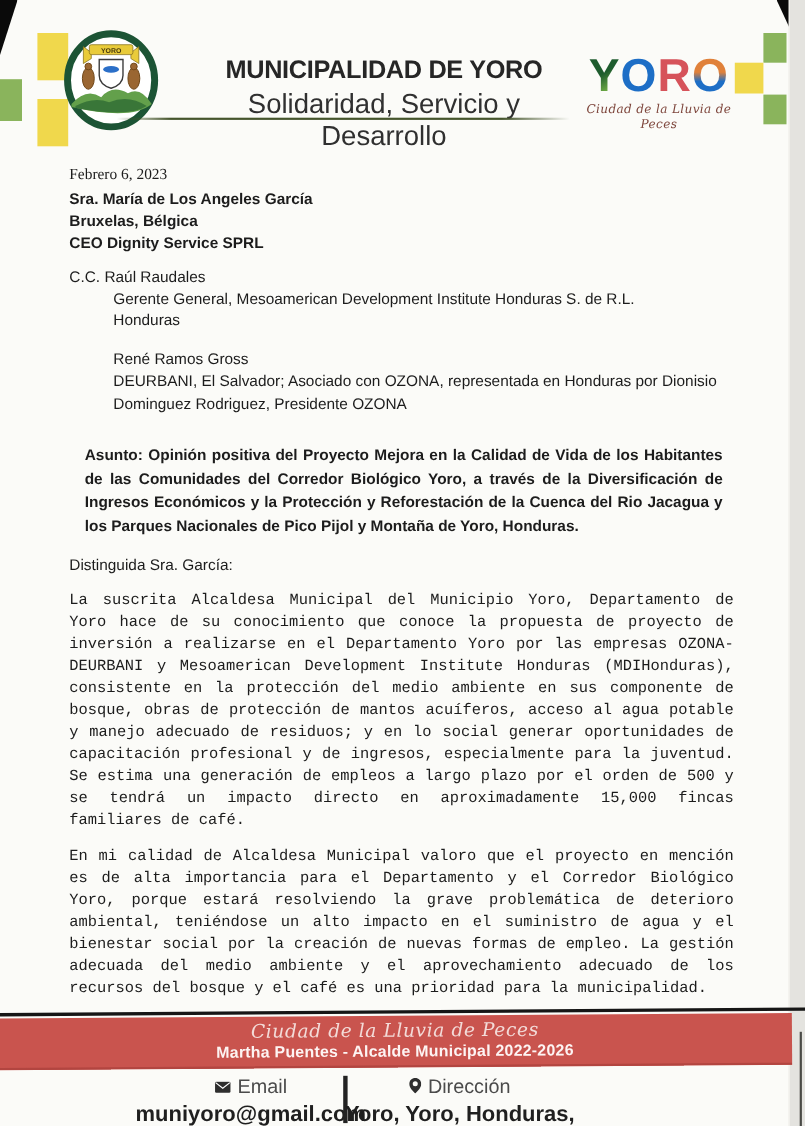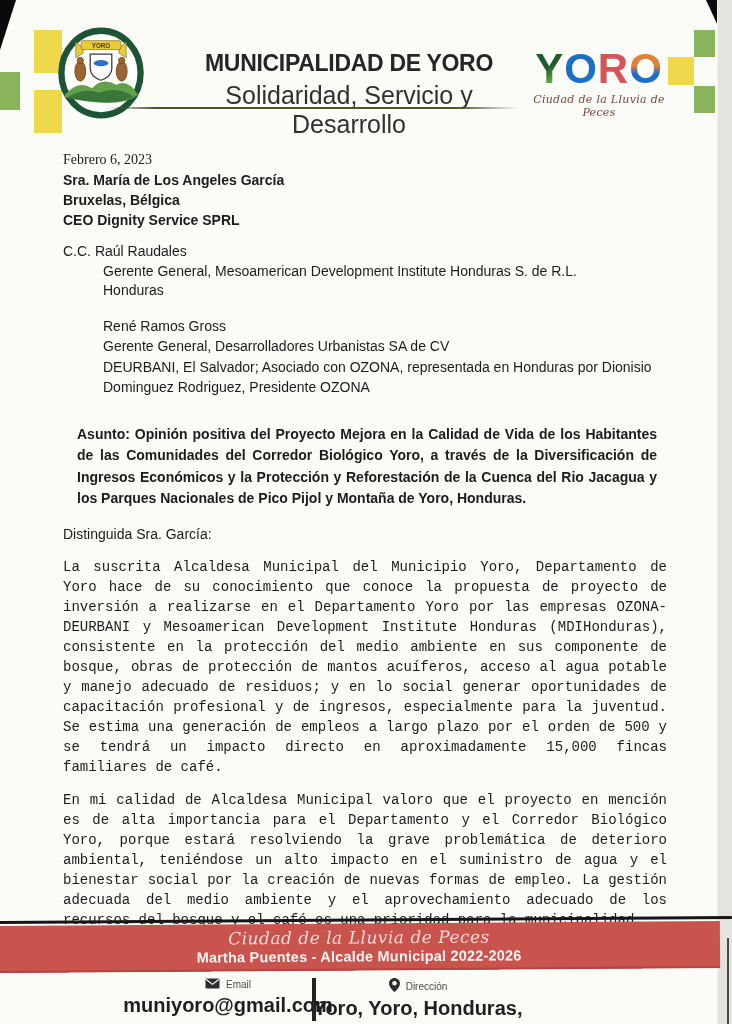--- a/index.html
+++ b/index.html
@@ -52,21 +52,21 @@
   .band-wrap{position:absolute;left:-2px;top:921px;width:736px;transform:rotate(-0.4deg);transform-origin:left center;}
   .band-topline{width:734px;height:3px;background:#161616;margin-bottom:2px;}
   .band{width:722px;height:47px;background:#c9544e;text-align:center;
     box-shadow:inset 0 -2px 0 #b24540;}
   .band-script{font-size:17px;color:#f3dbd8;padding-top:4px;letter-spacing:0.5px;}
   .band-line{font-size:14.5px;font-weight:600;color:#fdf4f3;margin-top:1px;letter-spacing:0.2px;}
   .contact-row{position:absolute;top:978px;left:0;width:732px;}
   .contact-col{position:absolute;text-align:center;width:220px;}
   .contact-col.email{left:118px;}
   .contact-col.addr{left:308px;}
-  .contact-label{font-size:10px;color:#4b4b4b;display:flex;align-items:center;justify-content:center;gap:6px;}
+  .contact-label{font-size:18px;color:#4b4b4b;display:flex;align-items:center;justify-content:center;gap:6px;}
   .contact-value{font-size:20px;font-weight:700;color:#1f1f1f;margin-top:3px;}
   .contact-divider{position:absolute;left:312px;top:0;width:3.5px;height:43px;background:#232323;}
 </style>
 </head>
 <body>
 
 <div class="scan-corner-tl"></div>
 <div class="scan-corner-tr"></div>
 <div class="scan-band-right"></div>
 <div class="scan-line-br"></div>
@@ -118,21 +118,20 @@
   </div>
 
   <div class="cc-block1">
     <div>C.C. Raúl Raudales</div>
     <div class="cc-indent">Gerente General, Mesoamerican Development Institute Honduras S. de R.L.</div>
     <div class="cc-indent">Honduras</div>
   </div>
 
   <div class="cc-block2">
     <div>René Ramos Gross</div>
-    <div>Gerente General, Desarrolladores Urbanistas SA de CV</div>
     <div>DEURBANI, El Salvador; Asociado con OZONA, representada en Honduras por Dionisio</div>
     <div>Dominguez Rodriguez, Presidente OZONA</div>
   </div>
 
   <div class="subject">Asunto: Opinión positiva del Proyecto Mejora en la Calidad de Vida de los Habitantes de las Comunidades del Corredor Biológico Yoro, a través de la Diversificación de Ingresos Económicos y la Protección y Reforestación de la Cuenca del Rio Jacagua y los Parques Nacionales de Pico Pijol y Montaña de Yoro, Honduras.</div>
 
   <div class="salutation">Distinguida Sra. García:</div>
 
   <div class="para">La suscrita Alcaldesa Municipal del Municipio Yoro, Departamento de Yoro hace de su conocimiento que conoce la propuesta de proyecto de inversión a realizarse en el Departamento Yoro por las empresas OZONA-DEURBANI y Mesoamerican Development Institute Honduras (MDIHonduras), consistente en la protección del medio ambiente en sus componente de bosque, obras de protección de mantos acuíferos, acceso al agua potable y manejo adecuado de residuos; y en lo social generar oportunidades de capacitación profesional y de ingresos, especialmente para la juventud. Se estima una generación de empleos a largo plazo por el orden de 500 y se tendrá un impacto directo en aproximadamente 15,000 fincas familiares de café.</div>
   <div class="para">En mi calidad de Alcaldesa Municipal valoro que el proyecto en mención es de alta importancia para el Departamento y el Corredor Biológico Yoro, porque estará resolviendo la grave problemática de deterioro ambiental, teniéndose un alto impacto en el suministro de agua y el bienestar social por la creación de nuevas formas de empleo. La gestión adecuada del medio ambiente y el aprovechamiento adecuado de los recursos del bosque y el café es una prioridad para la municipalidad.</div>

